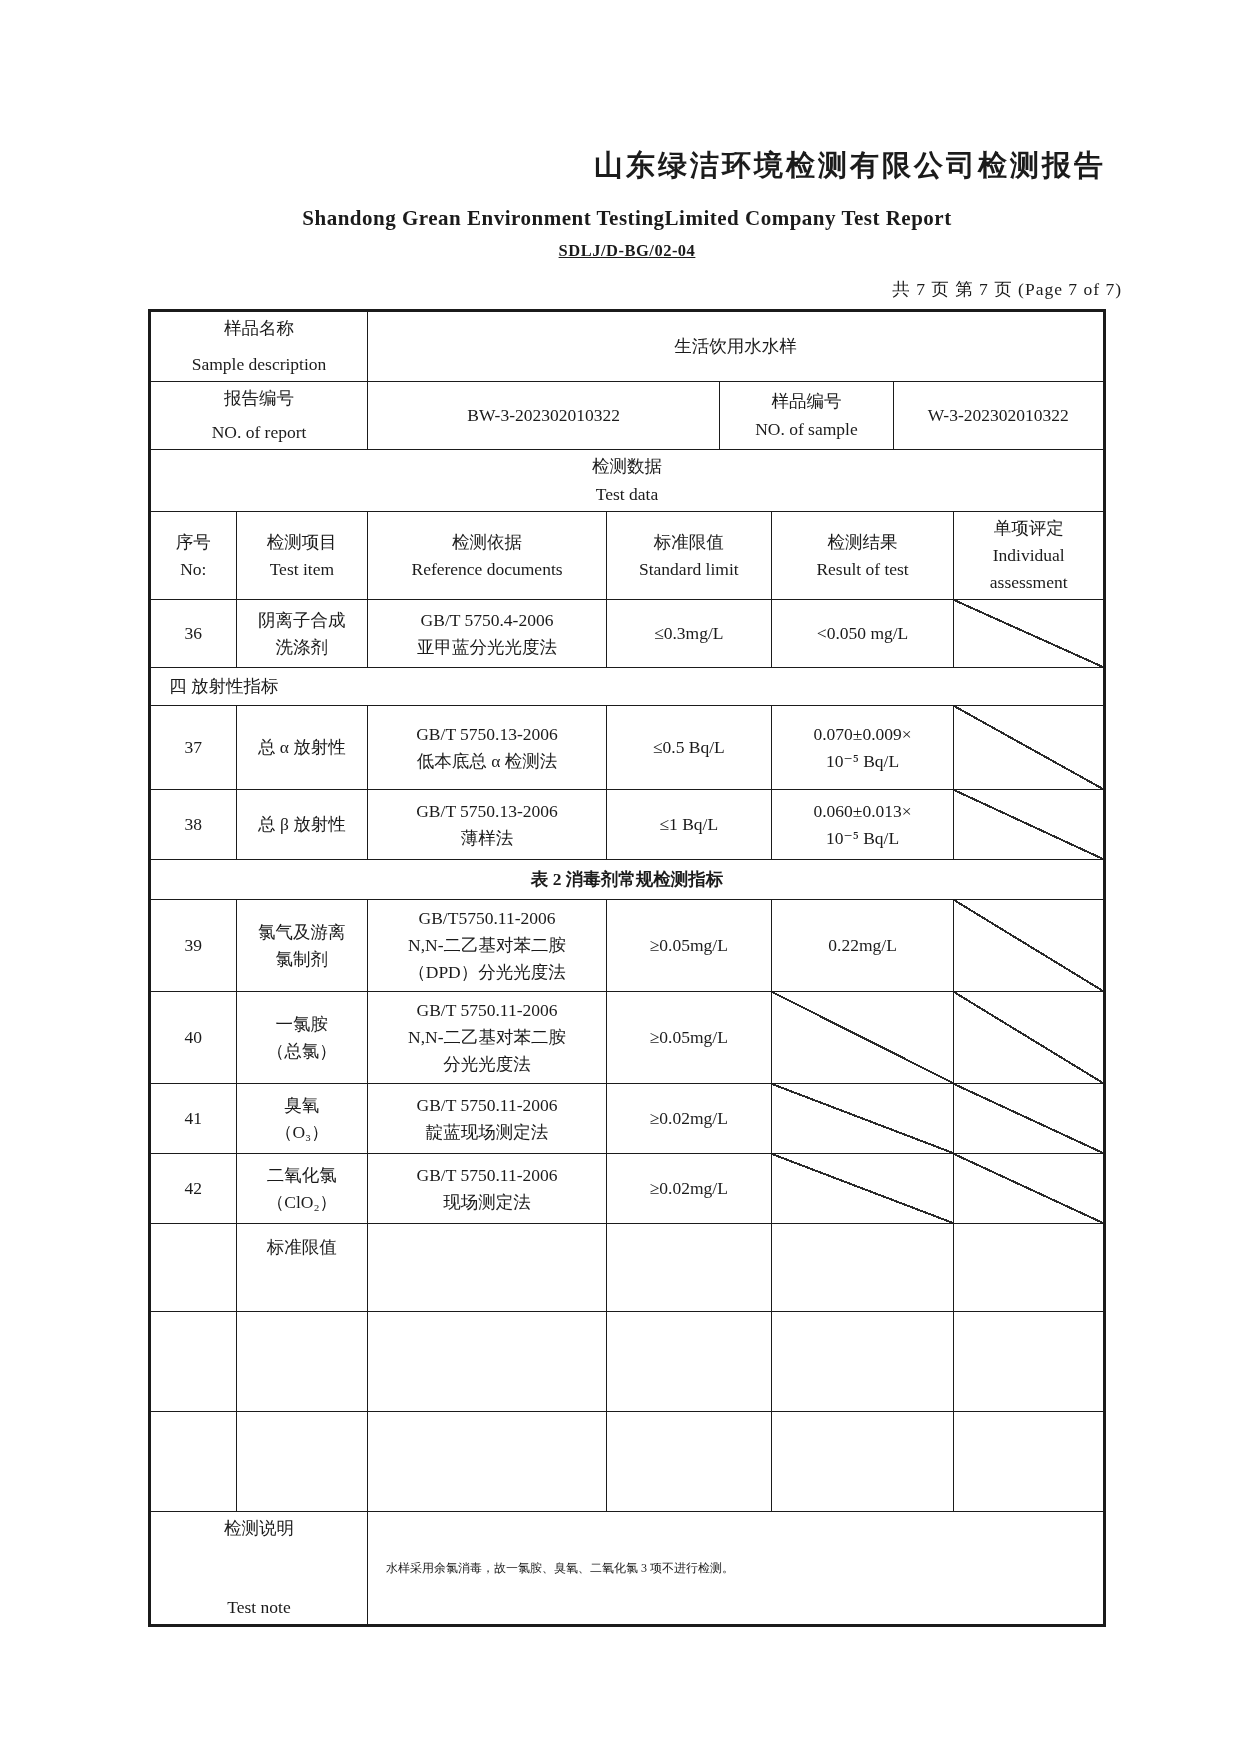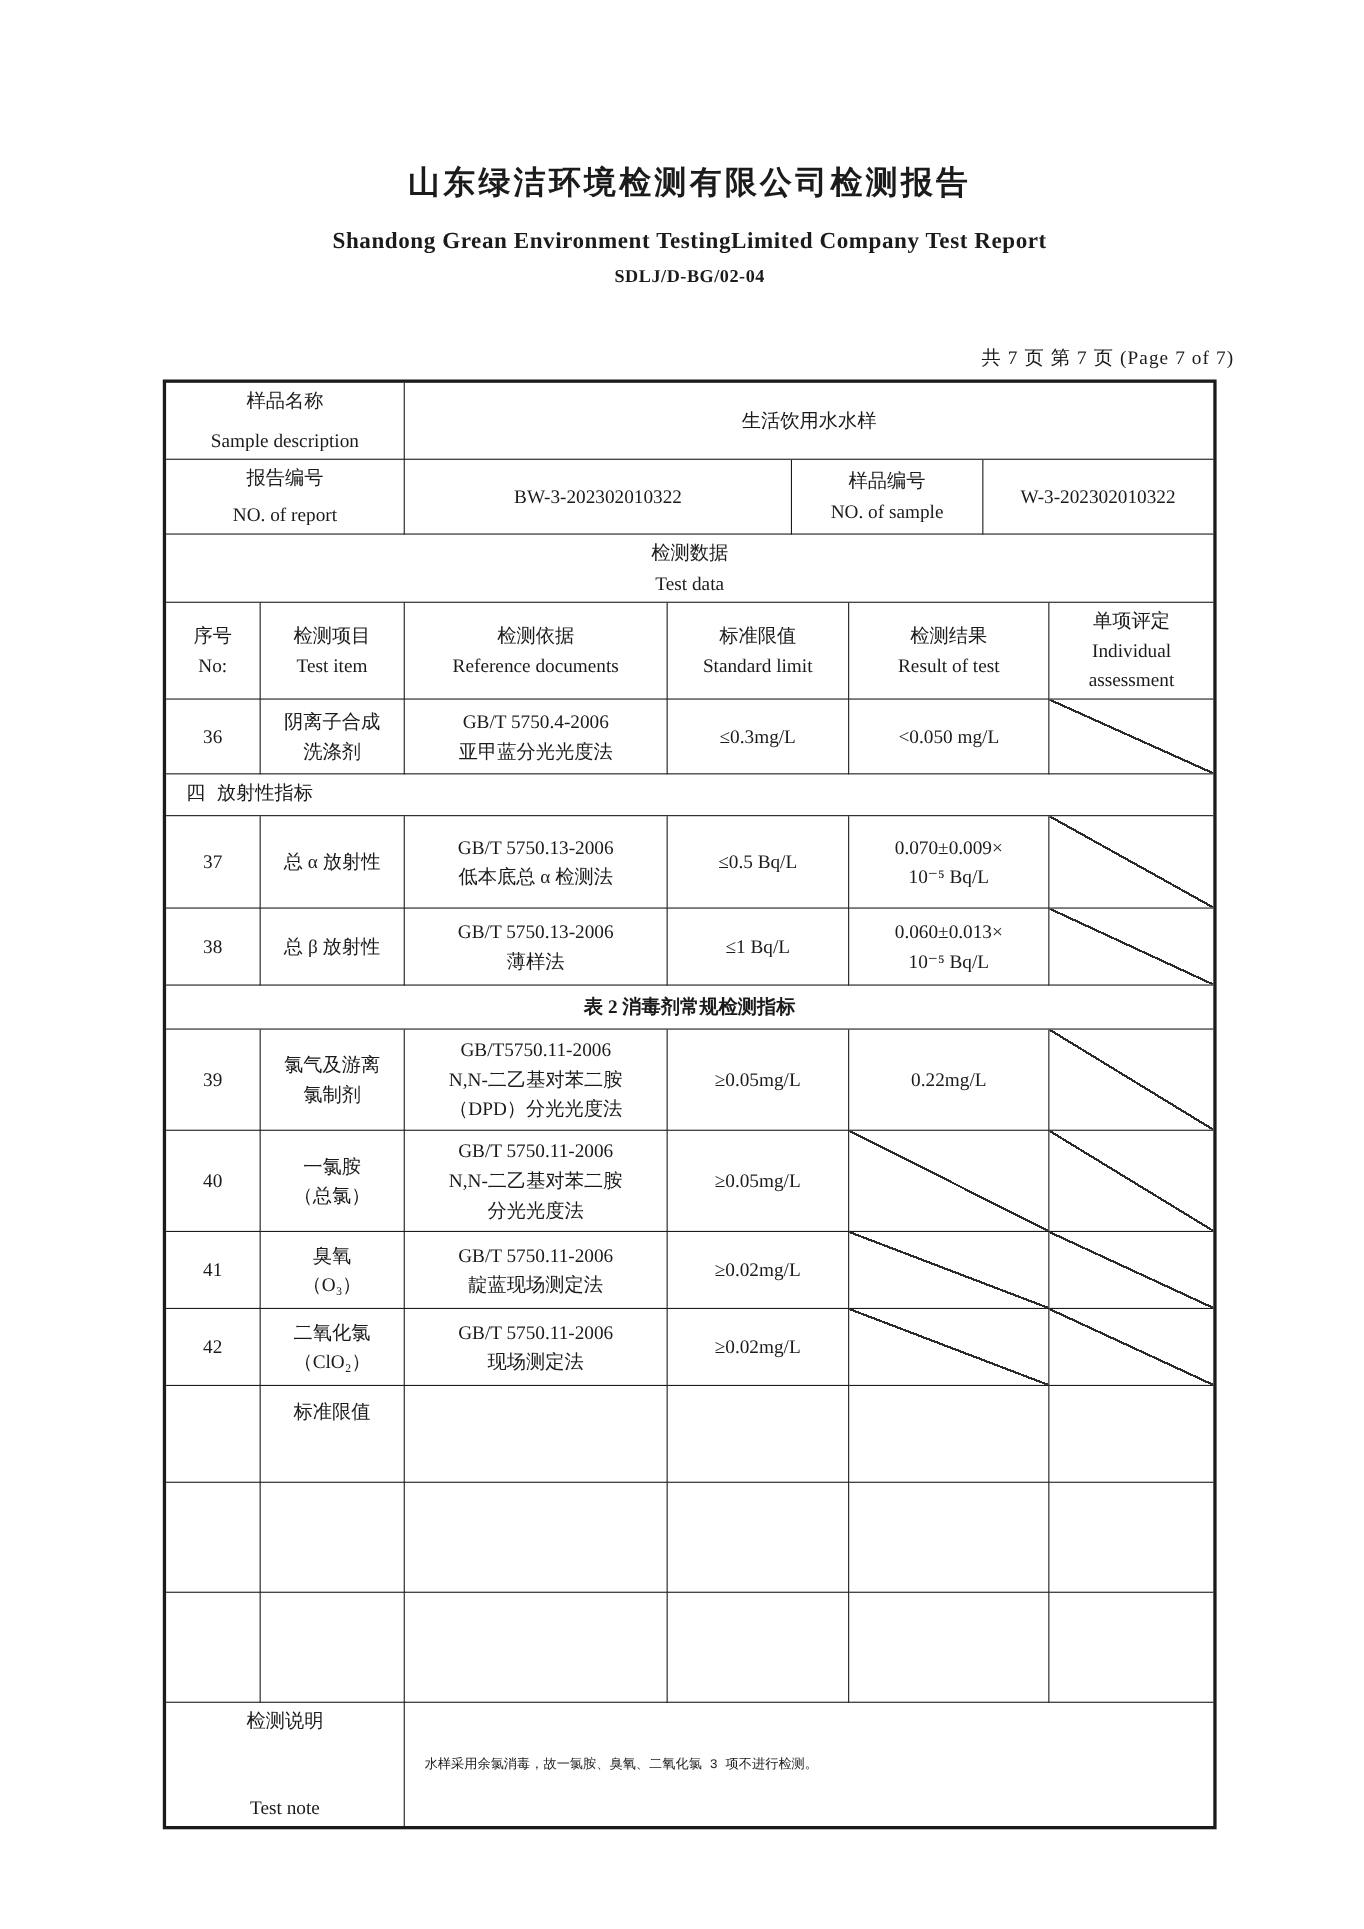--- a/index.html
+++ b/index.html
@@ -4,29 +4,29 @@
 <style>
   html,body{margin:0;padding:0;background:#ffffff;}
   body{
     width:1240px;height:1754px;overflow:hidden;
     font-family:"Liberation Serif","DejaVu Serif",serif;
     color:#1b1b1b;
     -webkit-font-smoothing:antialiased;
   }
   .sheet{width:958px;margin:0 0 0 148px;padding-top:146px;}
   .title-cn{
-    text-align:center;font-size:29px;font-weight:bold;letter-spacing:3px;
+    text-align:right;font-size:29px;font-weight:bold;letter-spacing:3px;
     margin:0 0 20px 0;
   }
   .title-en{
     text-align:center;font-size:21px;font-weight:bold;letter-spacing:0.5px;
     margin:0 0 10px 0;
   }
   .doc-code{
-    text-align:center;font-size:16.5px;font-weight:bold;margin:0 0 52px 0;letter-spacing:0.5px;
+    text-align:center;font-size:16.5px;font-weight:bold;margin:0 0 16px 0;letter-spacing:0.5px;text-decoration:underline;
   }
   .page-note{
     text-align:right;font-size:17.5px;margin:0 -16px 8px 0;letter-spacing:1px;
   }
   
   .tbl{
     border:3px solid #1b1b1b;
     width:100%;
     box-sizing:border-box;
   }
@@ -43,21 +43,21 @@
     white-space:pre-line;
   }
   .row .c:last-child{border-right:none;}
   .row.last .c{border-bottom:none;}
   
   .w1{width:9%;}  .w2{width:13.8%;} .w3{width:25.1%;}
   .w4{width:17.3%;font-family:Liberation Serif, serif;} .w5{width:19.2%;} .w6{width:15.6%;}
   
   .wa{width:22.8%;justify-content:space-between;} .wb{width:37%;} .wc{width:18.2%;} .wd{width:22%;}
   .full{width:100%;}
-  .left{align-items:flex-start;text-align:left;padding-left:18px;font-family:Liberation Mono, monospace;}
+  .left{align-items:flex-start;text-align:left;padding-left:18px;}
   .bold{font-weight:bold;}
   .diag{
     background-image:linear-gradient(to top right,
       transparent calc(50% - 1px),
       #2a2a2a calc(50% - 1px),
       #2a2a2a calc(50% + 1px),
       transparent calc(50% + 1px));
   }
   .note-text{font-size:12px;}
 </style>

